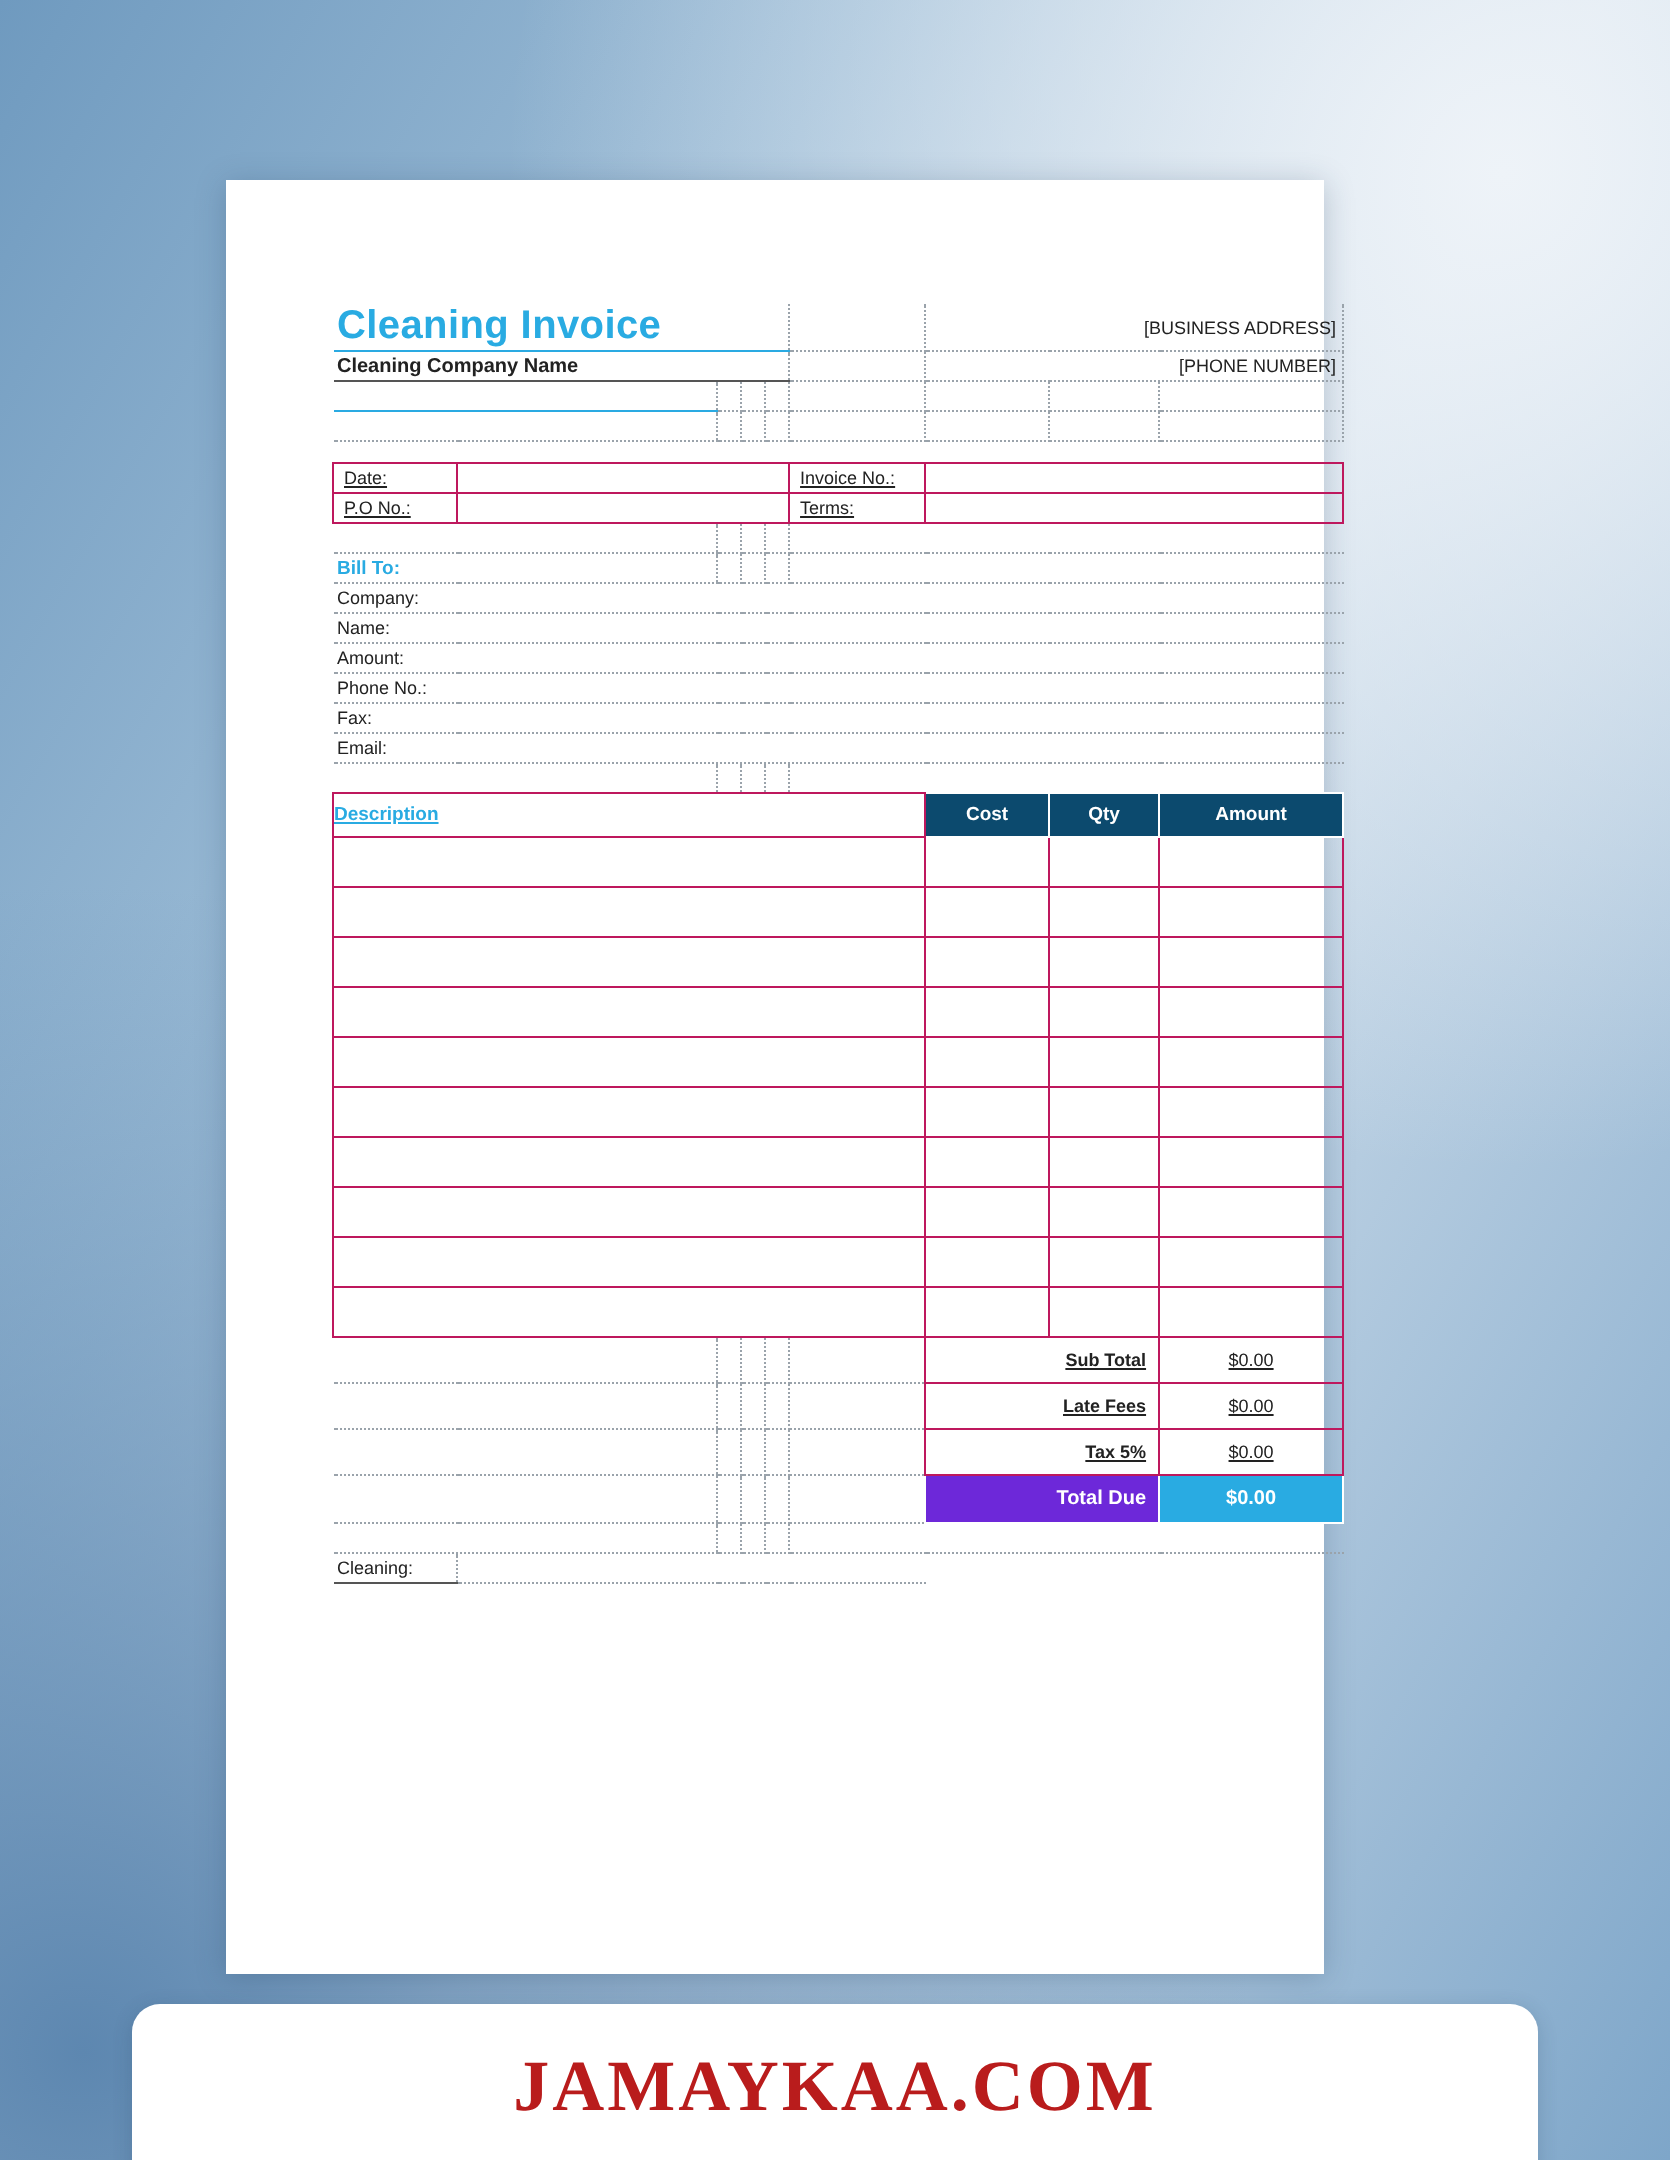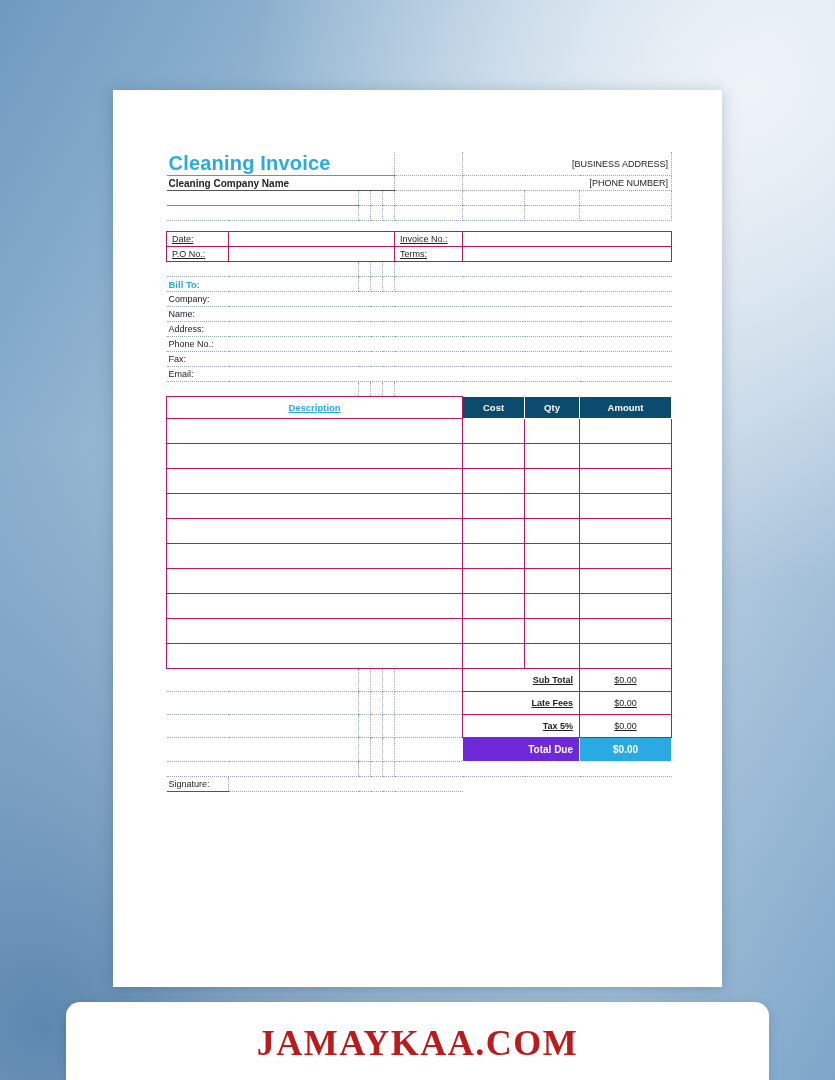--- a/index.html
+++ b/index.html
@@ -21,21 +21,21 @@
       radial-gradient(circle at 90% 8%, #eef3f8 0%, rgba(238,243,248,0) 40%),
       radial-gradient(circle at 5% 95%, #5d87b0 0%, rgba(93,135,176,0) 45%),
       linear-gradient(120deg, #6f9abf 0%, #9cbcd6 30%, #cfdeeb 55%, #7ea6c9 100%);
   }
 
   
   .sheet {
     position: absolute;
     left: 113px;
     top: 90px;
-    width: 609px;
+    width: 549px;
     height: 897px;
     background: #ffffff;
     box-shadow: 0 2px 14px rgba(30,60,90,0.25);
   }
 
   .doc {
     position: absolute;
     left: 53px;
     top: 62px;
     width: 505px;
@@ -99,21 +99,20 @@
     color: #fff;
     font-weight: bold;
     text-align: center;
     font-size: 9.5px;
     height: 21px !important;
     border: 1px solid #ffffff;
   }
   .desc-hdr {
     color: #29abe2;
     font-weight: bold;
-    text-align: center;
     font-size: 9.5px;
     height: 21px !important;
   }
   .itemrow td { height: 24px !important; }
   .solidbox { border: 1px solid #be185d; text-decoration: underline; }
 
   .totlbl {
     text-align: right;
     padding-right: 6px !important;
     font-size: 9px;
@@ -263,21 +262,21 @@
         <td class="fieldlbl bb">Company:</td>
         <td class="bb" colspan="5"></td>
         <td class="bb" colspan="3"></td>
       </tr>
       <tr>
         <td class="fieldlbl bb">Name:</td>
         <td class="bb" colspan="5"></td>
         <td class="bb" colspan="3"></td>
       </tr>
       <tr>
-        <td class="fieldlbl bb">Address:</td>
+        <td class="fieldlbl bb">Amount:</td>
         <td class="bb" colspan="5"></td>
         <td class="bb" colspan="3"></td>
       </tr>
       <tr>
         <td class="fieldlbl bb">Phone No.:</td>
         <td class="bb" colspan="5"></td>
         <td class="bb" colspan="3"></td>
       </tr>
       <tr>
         <td class="fieldlbl bb">Fax:</td>
@@ -406,21 +405,21 @@
       <tr>
         <td class="bb" colspan="2"></td>
         <td class="bb bl br"></td>
         <td class="bb bl br"></td>
         <td class="bb bl br"></td>
         <td class="bb"></td>
         <td class="bb" colspan="3"></td>
       </tr>
 
       <tr>
-        <td class="sig bb-dark">Signature:</td>
+        <td class="sig bb-dark">Cleaning:</td>
         <td class="bb bl" colspan="5"></td>
         <td colspan="3"></td>
       </tr>
     </tbody>
       </table>
 
   </div>
 </div>
 
 <div class="banner">

